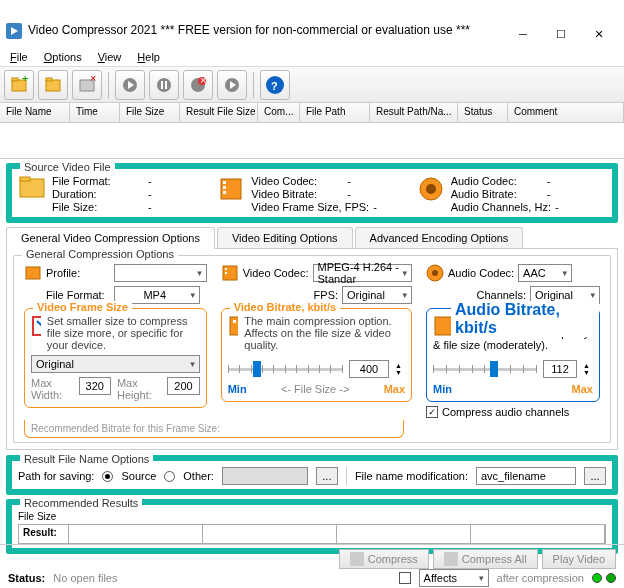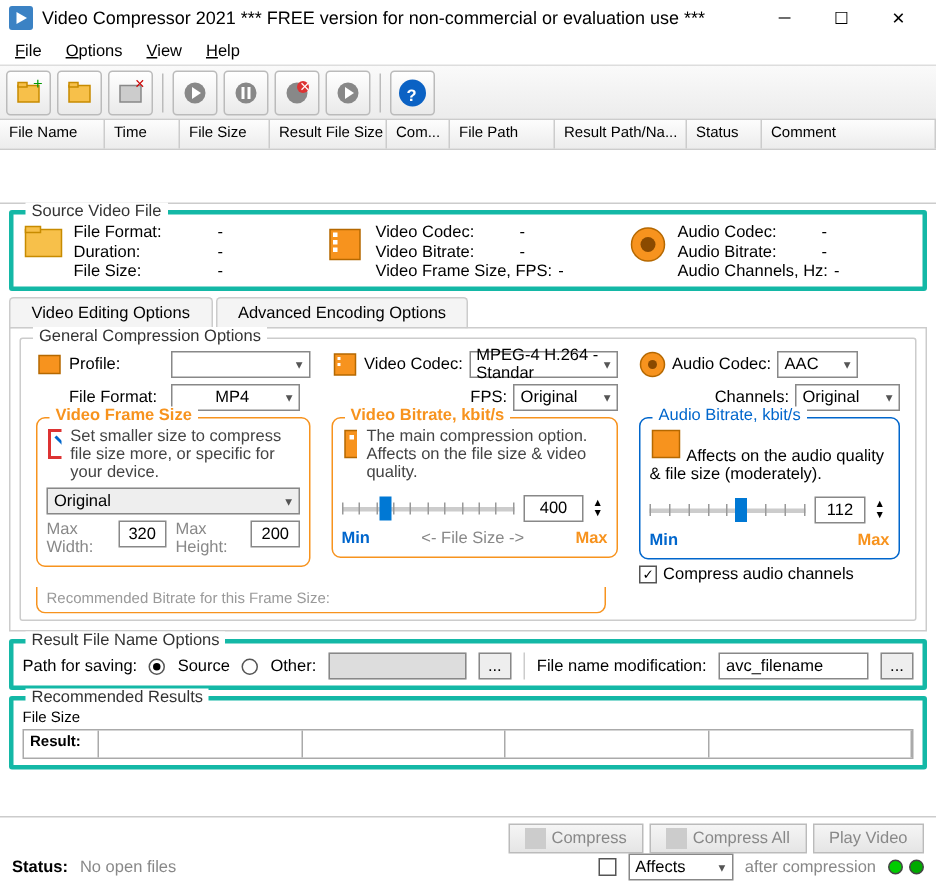--- a/index.html
+++ b/index.html
@@ -1,29 +1,29 @@
 <!DOCTYPE html>
 <html><head>
 <meta charset="utf-8">
 <style>
 * { box-sizing: border-box; margin: 0; padding: 0; font-family: "Segoe UI", Tahoma, sans-serif; font-size: 11px; }
 body { background: #fff; width: 624px; height: 588px; overflow: hidden; position: relative; color: #000; }
-.titlebar { height: 24px; display: flex; align-items: center; padding: 0 6px; background: #fff; }
+.titlebar { height: 24px; display: flex; align-items: flex-start; padding: 0 6px; background: #fff; margin-top: 23px; }
 .titlebar .icon { width: 16px; height: 16px; margin-right: 6px; }
 .titlebar .title { flex: 1; font-size: 12px; }
 .titlebar .winbtn { width: 38px; height: 22px; display: flex; align-items: center; justify-content: center; }
 .menubar { height: 20px; display: flex; align-items: center; padding: 0 4px; gap: 4px; border-bottom: 1px solid #ddd; }
 .menubar span { padding: 2px 6px; }
 .menubar span u { text-decoration: underline; }
 .toolbar { height: 36px; display: flex; align-items: center; padding: 2px 4px; gap: 4px; border-bottom: 1px solid #ccc; background: linear-gradient(#fafafa,#ececec); }
 .toolbtn { width: 30px; height: 30px; border: 1px solid #bbb; border-radius: 3px; background: linear-gradient(#fff,#eaeaea); display: flex; align-items: center; justify-content: center; }
 .listhdr { height: 20px; display: flex; border-bottom: 1px solid #ccc; background: linear-gradient(#fdfdfd,#ececec); }
 .listhdr div { border-right: 1px solid #ccc; padding: 3px 6px; font-size: 10px; white-space: nowrap; overflow: hidden; }
 .listbody { height: 36px; background: #fff; border-bottom: 1px solid #ccc; }
-.section { border: 3px solid #14b8a6; margin: 4px 6px; padding: 6px 6px 4px 6px; position: relative; border-radius: 2px; }
+.section { border: 6px solid #14b8a6; margin: 4px 6px; padding: 6px 6px 4px 6px; position: relative; border-radius: 2px; }
 .section > .legend { position: absolute; top: -8px; left: 8px; background: #fff; padding: 0 4px; font-size: 11px; color: #333; }
 .source-row { display: flex; gap: 10px; }
 .source-block { flex: 1; display: flex; gap: 6px; }
 .src-icon { width: 28px; height: 28px; flex-shrink: 0; }
 .src-lines { display: flex; flex-direction: column; gap: 1px; font-size: 10px; }
 .src-lines div { display: flex; gap: 4px; }
 .src-lines .lab { min-width: 92px; }
 .tabs { display: flex; gap: 0; margin: 4px 6px 0 6px; }
 .tab { padding: 4px 14px; border: 1px solid #ccc; border-bottom: none; background: #f4f4f4; margin-right: 2px; border-radius: 3px 3px 0 0; font-size: 11px; }
 .tab.active { background: #fff; font-weight: 400; border-bottom: 1px solid #fff; position: relative; z-index: 2; }
@@ -58,21 +58,21 @@
 .results-grid { border: 1px solid #aaa; margin-top: 2px; }
 .results-grid .row { display: flex; border-bottom: 1px solid #aaa; height: 18px; }
 .results-grid .row:last-child { border-bottom: none; }
 .results-grid .row .rhdr { width: 50px; padding: 2px 4px; border-right: 1px solid #aaa; font-weight: 600; font-size: 10px; }
 .results-grid .row .rcell { flex: 1; border-right: 1px solid #aaa; }
 .statusbar { position: absolute; bottom: 0; left: 0; right: 0; height: 44px; border-top: 1px solid #ccc; padding: 4px 8px; display: flex; flex-direction: column; justify-content: space-between; }
 .bigbtn { height: 20px; padding: 0 10px; border: 1px solid #bbb; background: linear-gradient(#f5f5f5,#e5e5e5); display: flex; align-items: center; gap: 4px; color: #888; font-size: 11px; }
 .leds { display: flex; gap: 4px; }
 .led { width: 10px; height: 10px; border-radius: 50%; border: 1px solid #444; }
 .recommend { border: 1px solid #F7931E; border-top: none; border-radius: 0 0 6px 6px; margin: 0 4px; padding: 3px 6px; color: #999; font-size: 10px; width: 380px; }
-.au-legend { color: #0066cc; font-weight: 400; font-size: 11px; position: absolute; top: -8px; left: 8px; background: #fff; padding: 0 4px; }
+.au-legend { color: #0066cc; font-weight: 700; font-size: 16px; position: absolute; top: -8px; left: 24px; background: #fff; padding: 0 4px; }
 .au-box { border: 1px solid #0066cc; border-radius: 6px; padding: 6px; position: relative; margin-top: 2px; }
 </style>
 </head>
 <body>
 
 <div class="titlebar">
   <svg class="icon" viewBox="0 0 16 16">
       <rect width="16" height="16" fill="#3b82c4" rx="2"></rect>
       <polygon points="5,4 12,8 5,12" fill="#fff"></polygon>
     </svg>
@@ -220,20 +220,21 @@
         <div>
             <span class="lab">Audio Channels, Hz:</span>
             <span>-</span>
           </div>
       </div>
     </div>
   </div>
 </div>
 
 <div class="tabs">
+  <div class="tab active">General Video Compression Options</div>
   <div class="tab">Video Editing Options</div>
   <div class="tab">Advanced Encoding Options</div>
 </div>
 
 <div class="tabpage">
   <div class="section" style="margin: 2px; border: 1px solid #ccc;">
     <span class="legend">General Compression Options</span>
     <div class="gco-row1">
 
       <div class="col" style="flex:1.05">

